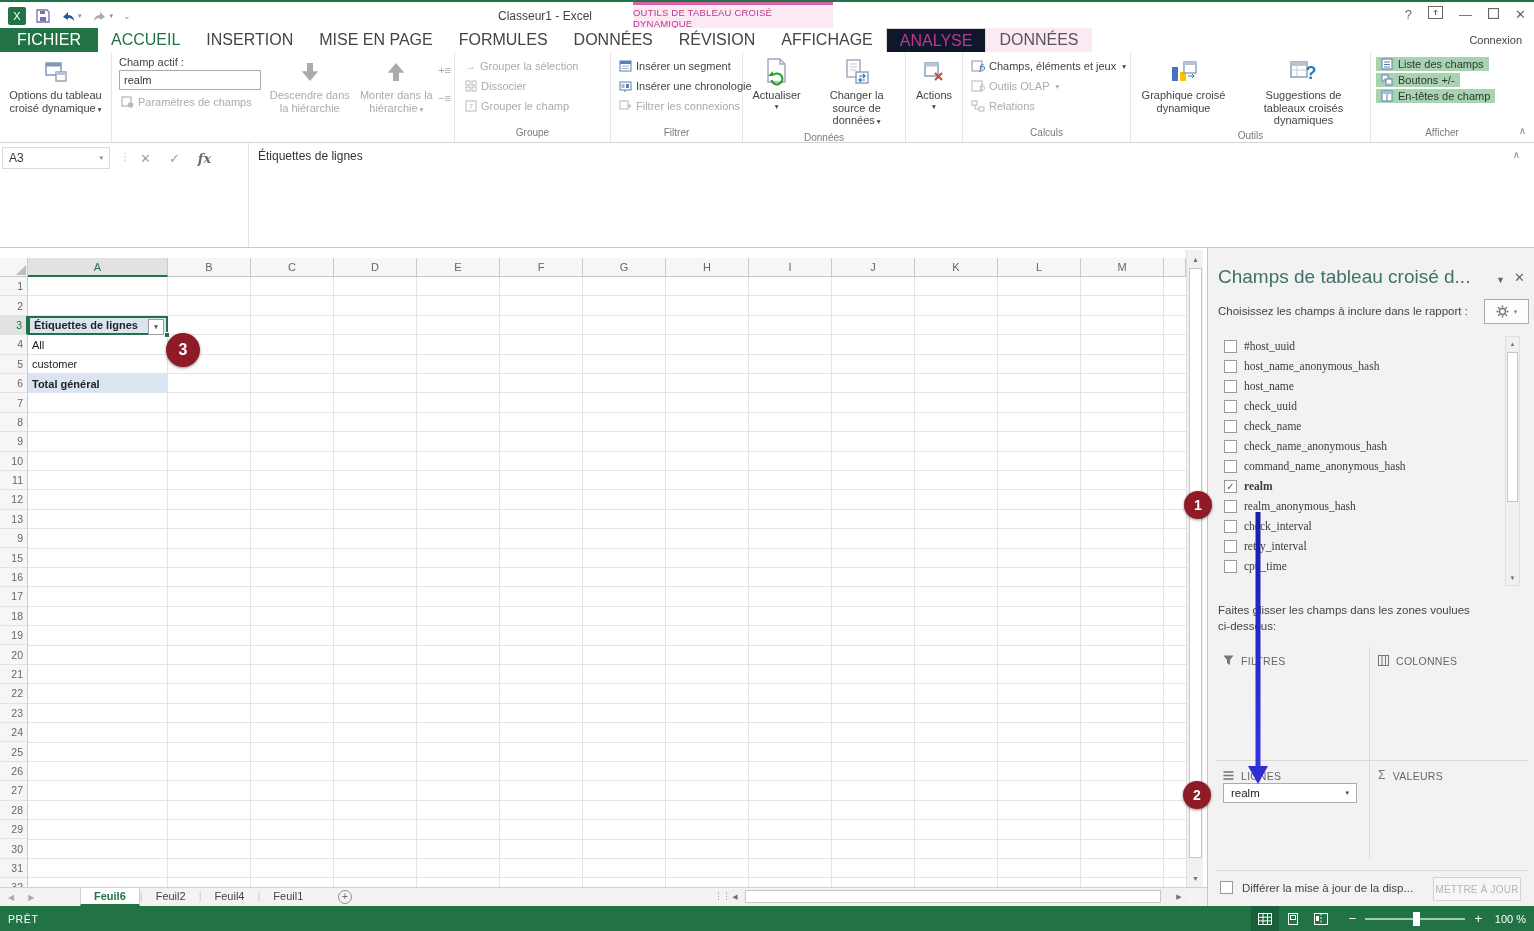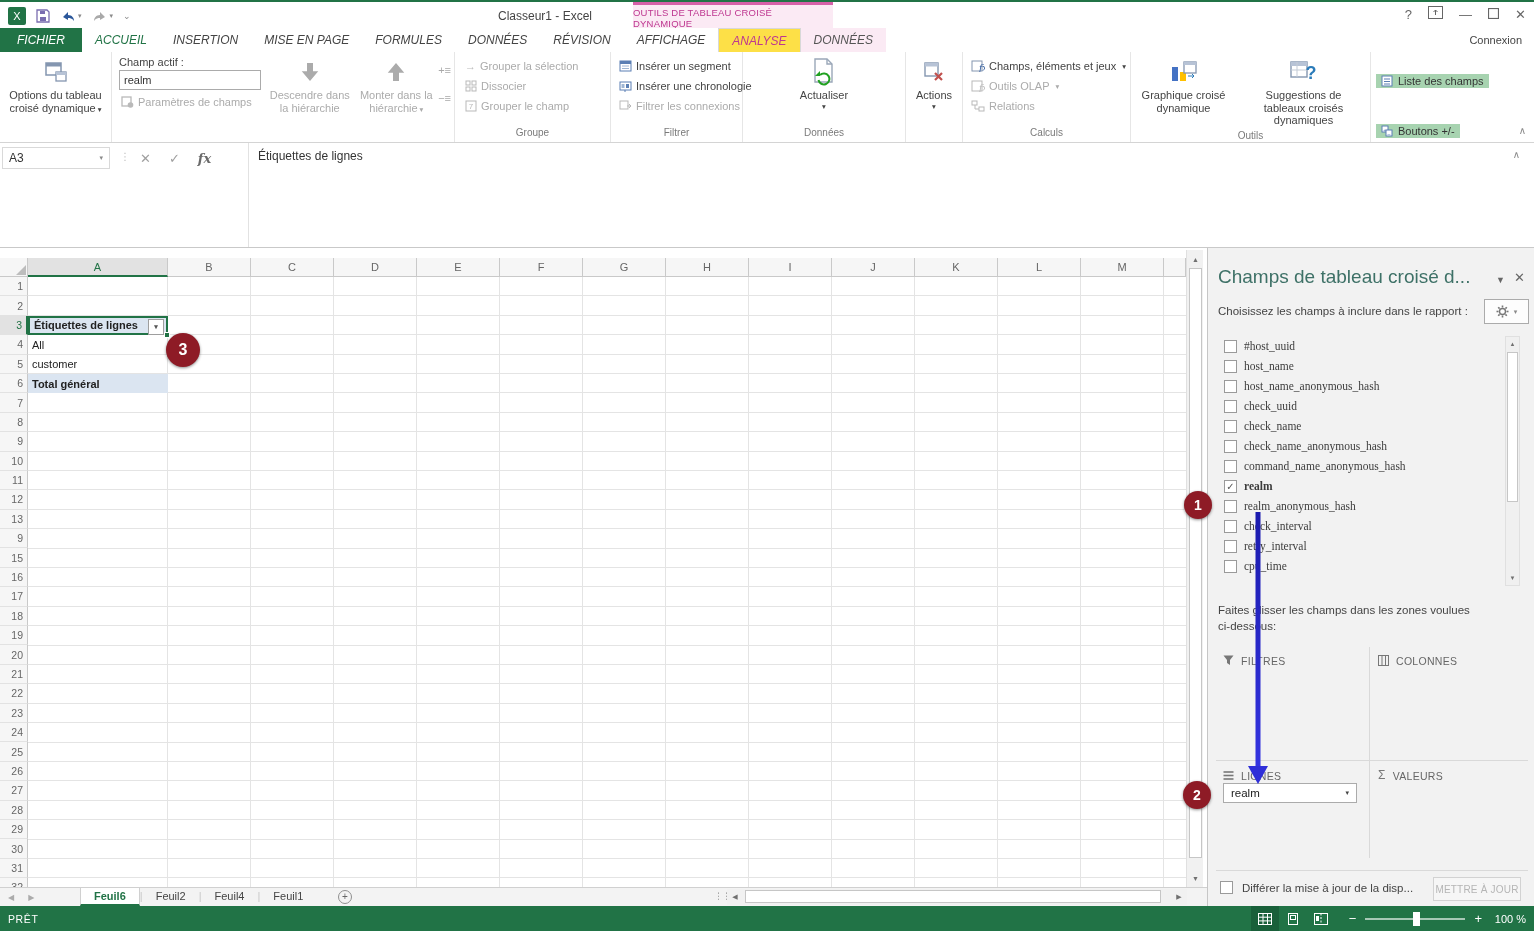--- a/index.html
+++ b/index.html
@@ -13,43 +13,43 @@
   .qat{position:absolute;left:8px;top:4px;display:flex;align-items:center;gap:10px;height:20px;}
   .qicon{display:flex;align-items:center;gap:2px;color:#5E7FA8;}
   .qcaret{font-size:7px;color:#8a8a8a;}
   .win-title{position:absolute;left:455px;top:7px;width:180px;text-align:center;font-size:12px;color:#444;}
   .ctx-head{position:absolute;left:633px;top:0;width:200px;height:28px;background:#FBEAF4;border-top:3px solid #D660A8;
     display:flex;align-items:center;justify-content:center;font-size:9.5px;color:#BE3790;letter-spacing:.2px;}
   .win-ctrls{position:absolute;right:8px;top:4px;display:flex;align-items:center;gap:16px;color:#666;font-size:13px;}
 
   
   .tabrow{position:absolute;left:0;top:28px;width:1534px;height:24px;background:#fff;display:flex;align-items:stretch;}
-  .tab{padding:0 13px;line-height:24px;font-size:12px;color:#444;white-space:nowrap;font-style:italic;}
+  .tab{padding:0 13px;line-height:24px;font-size:16px;color:#444;white-space:nowrap;}
   .tab.file{background:#217346;color:#fff;padding:0 17px;}
   .tab.accueil{color:#217346;}
   .tab.ctx{background:#FBEAF4;color:#555;}
-  .tab.active{background:#fde047;color:#BE3790;border:1px solid #D8D8D8;border-bottom:none;}
+  .tab.active{background:#0f172a;color:#BE3790;border:1px solid #D8D8D8;border-bottom:none;}
   .account{position:absolute;right:12px;top:0;line-height:24px;font-size:11px;color:#444;}
 
   
   .ribbon{position:absolute;left:0;top:52px;width:1534px;height:91px;background:#fff;border-bottom:1px solid #D4D4D4;display:flex;}
   .rgroup{height:90px;border-right:1px solid #E6E6E6;display:flex;flex-direction:column;flex:none;}
   .rg-content{flex:1;display:flex;align-items:flex-start;padding:4px 3px 0;}
   .rg-label{height:17px;font-size:10px;color:#7A7A7A;text-align:center;line-height:15px;white-space:nowrap;overflow:hidden;}
   .bigbtn{display:flex;flex-direction:column;align-items:center;text-align:center;font-size:11px;line-height:12.5px;color:#444;padding:1px 2px;}
   .bigbtn .bicon{height:30px;display:flex;align-items:center;justify-content:center;margin-bottom:2px;}
   .smbtn{display:flex;align-items:center;gap:4px;font-size:11px;color:#444;height:20px;padding:0 2px;white-space:nowrap;}
   .dis{color:#ABABAB !important;}
   .crt{font-size:7.5px;margin-left:2px;}
   .crt-line{font-size:7.5px;line-height:9px;}
   .af-left{display:flex;flex-direction:column;gap:2px;padding:0 4px;width:152px;}
   .af-input{width:142px;height:20px;border:1px solid #ABABAB;font-family:"Liberation Sans",sans-serif;font-size:11px;padding:1px 4px;color:#333;background:#fff;}
   .expand-col{display:flex;flex-direction:column;gap:16px;padding-top:8px;color:#A9A9A9;font-size:11px;}
   .hl-green{background:#A7D3B0;}
-  .show-row{display:inline-flex;align-items:center;gap:5px;padding:1px 5px;margin:18px 0;font-size:11px;color:#333;}
+  .show-row{display:inline-flex;align-items:center;gap:5px;padding:1px 5px;margin:1px 0;font-size:11px;color:#333;}
   .ribbon-collapse{position:absolute;right:8px;top:73px;color:#8a8a8a;font-size:10px;}
 
   
   .fbar{position:absolute;left:0;top:143px;width:1534px;height:105px;background:#fff;border-bottom:1px solid #C9C9C9;}
   .namebox{position:absolute;left:2px;top:4px;width:108px;height:22px;border:1px solid #D9D9D9;display:flex;align-items:center;justify-content:space-between;padding:0 6px;font-size:12px;color:#333;}
   .fbar-dots{position:absolute;left:120px;top:8px;color:#bdbdbd;font-size:10px;}
   .fbar-btns{position:absolute;left:140px;top:4px;display:flex;gap:18px;align-items:center;height:22px;color:#9f9f9f;font-size:13px;}
   .fx{font-family:"DejaVu Serif",serif;font-style:italic;font-weight:bold;color:#6a6a6a;}
   .fbar-div{position:absolute;left:248px;top:0;width:1px;height:104px;background:#E2E2E2;}
   .fbar-text{position:absolute;left:258px;top:6px;font-size:12px;color:#333;}
@@ -324,20 +324,33 @@
           <span class="bicon">
               <svg width="26" height="28" viewBox="0 0 26 28">
                 <path d="M4 1 h12 l5 5 v18 H4 Z" fill="#fff" stroke="#9AA7B8" stroke-width="1.4"></path>
                 <path d="M16 1 v5 h5" fill="none" stroke="#9AA7B8" stroke-width="1.4"></path>
                 <path d="M9 17 a5.5 5.5 0 1 1 -1.5 5" fill="none" stroke="#21A121" stroke-width="2"></path>
                 <path d="M9 13 v5 h-5 z" fill="#21A121"></path>
               </svg>
             </span>
           <span class="blabel">Actualiser</span>
           <span class="crt-line">▾</span>
+        </div>
+        <div class="bigbtn" style="width:92px">
+          <span class="bicon">
+              <svg width="26" height="28" viewBox="0 0 26 28">
+                <rect x="3" y="2" width="13" height="17" fill="#fff" stroke="#9AA7B8" stroke-width="1.4"></rect>
+                <line x1="6" y1="6" x2="13" y2="6" stroke="#C3CBD6"></line>
+                <line x1="6" y1="9" x2="13" y2="9" stroke="#C3CBD6"></line>
+                <line x1="6" y1="12" x2="13" y2="12" stroke="#C3CBD6"></line>
+                <rect x="12" y="14" width="12" height="11" fill="#fff" stroke="#8496B0" stroke-width="1.3"></rect>
+                <path d="M15 18 h6 M19 16 l2 2 -2 2 M21 22 h-6 M17 20 l-2 2 2 2" stroke="#2B7BB9" fill="none" stroke-width="1.2"></path>
+              </svg>
+            </span>
+          <span class="blabel"><span>Changer la source de données</span><span class="crt">▾</span></span>
         </div>
       </div>
       <div class="rg-label">Données</div>
     </div>
 
     <div class="rgroup" style="width:57px">
       <div class="rg-content" style="justify-content:center">
         <div class="bigbtn" style="width:50px">
           <span class="bicon">
               <svg width="24" height="24" viewBox="0 0 24 24">
@@ -584,25 +597,25 @@
         </svg>
       <span class="qcaret">▾</span>
     </div>
     <div class="fieldlist">
         <div class="fitem">
           <span class="cb"></span>
           <span class="flabel">#host_uuid</span>
         </div>
         <div class="fitem">
           <span class="cb"></span>
+          <span class="flabel">host_name_anonymous_hash</span>
+        </div>
+        <div class="fitem">
+          <span class="cb"></span>
           <span class="flabel">host_name</span>
-        </div>
-        <div class="fitem">
-          <span class="cb"></span>
-          <span class="flabel">host_name_anonymous_hash</span>
         </div>
         <div class="fitem">
           <span class="cb"></span>
           <span class="flabel">check_uuid</span>
         </div>
         <div class="fitem">
           <span class="cb"></span>
           <span class="flabel">check_name</span>
         </div>
         <div class="fitem">

